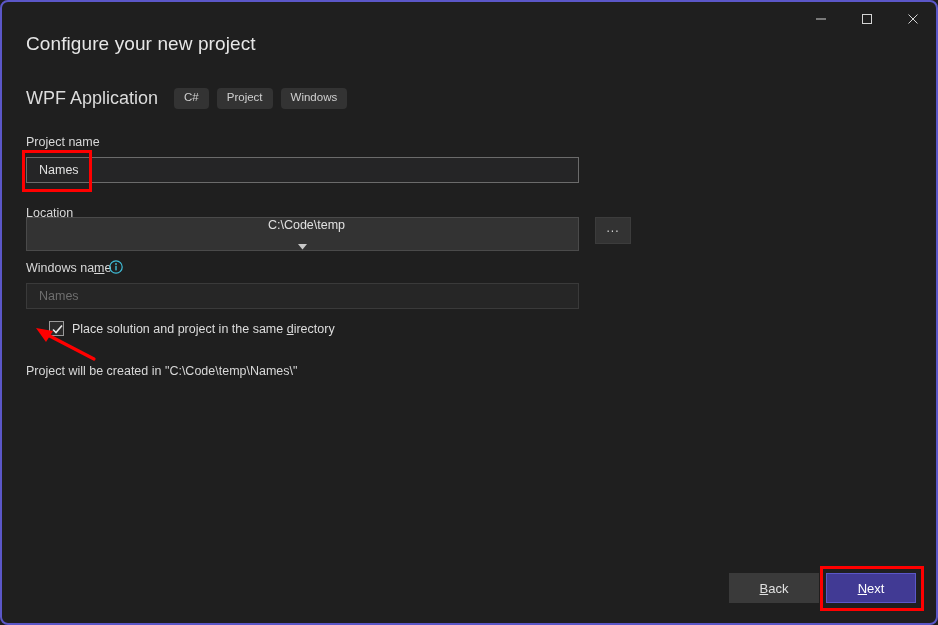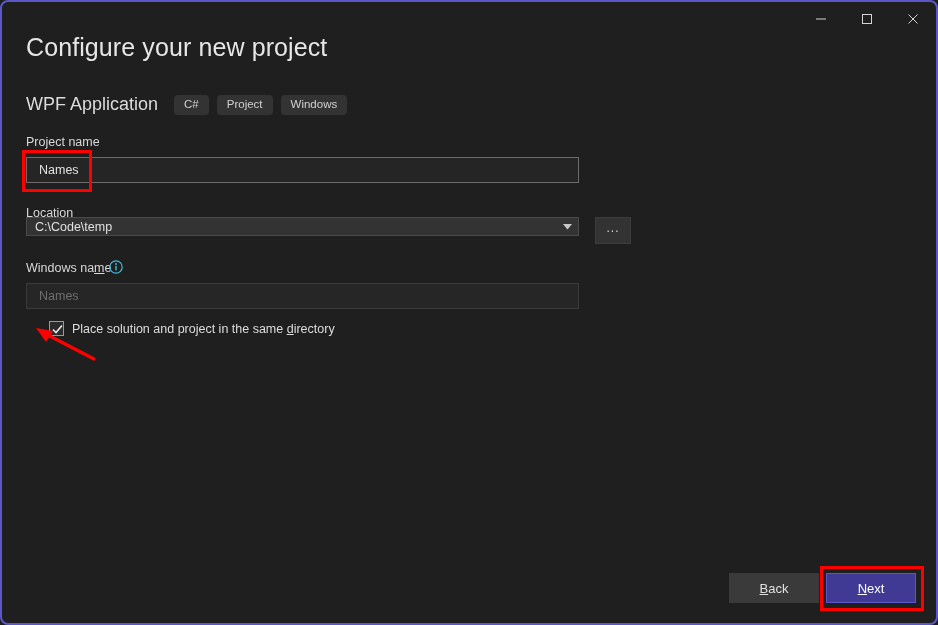--- a/index.html
+++ b/index.html
@@ -45,32 +45,32 @@
     color: #d4d4d4;
     cursor: default;
   }
   .win-btn svg { display: block; }
 
   
   #page-title {
     position: absolute;
     left: 24px;
     top: 31px;
-    font-size: 25px;
+    font-size: 19px;
     font-weight: 400;
     color: #e6e6e6;
     letter-spacing: 0.1px;
   }
 
   #subtitle-row {
     position: absolute;
     left: 24px;
-    top: 92px;
-    display: flex;
-    align-items: flex-end;
+    top: 86px;
+    display: flex;
+    align-items: flex-start;
   }
   #template-name {
     font-size: 18px;
     color: #dcdcdc;
     margin-right: 16px;
     white-space: nowrap;
   }
   .pill {
     background: #333333;
     color: #d0d0d0;
@@ -113,27 +113,28 @@
     background: #262626;
     border-color: #3a3a3a;
     color: #6e6e6e;
   }
 
   #location-combo {
     position: absolute;
     left: 24px;
     top: 215;
     width: 553px;
-    height: 19px;
+    height: 34px;
     box-sizing: border-box;
     background: #333333;
     border: 1px solid #4a4a4a;
     display: flex;
     align-items: center;
     cursor: default;
+    flex-direction: column;
   }
   #location-value {
     flex: 1;
     padding-left: 8px;
     font-size: 12.5px;
     color: #e0e0e0;
     white-space: nowrap;
     overflow: hidden;
   }
   #location-arrow {
@@ -315,20 +316,21 @@
 
   <div id="checkbox-row">
     <span id="checkbox-box">
       <svg width="13" height="13" viewBox="0 0 13 13">
         <polyline points="2,6.5 5,9.5 11,2.5" fill="none" stroke="#e8e8e8" stroke-width="1.6"></polyline>
       </svg>
     </span>
     <span id="checkbox-label"><span>Place solution and project in the same </span><u>d</u><span>irectory</span></span>
   </div>
 
+  <div id="path-note">Project will be created in "C:\Code\temp\Names\"</div>
 
   <div class="footer-btn" id="back-button">
       <u>B</u>
       <span>ack</span>
     </div>
   <div class="footer-btn" id="next-button">
       <u>N</u>
       <span>ext</span>
     </div>
 

